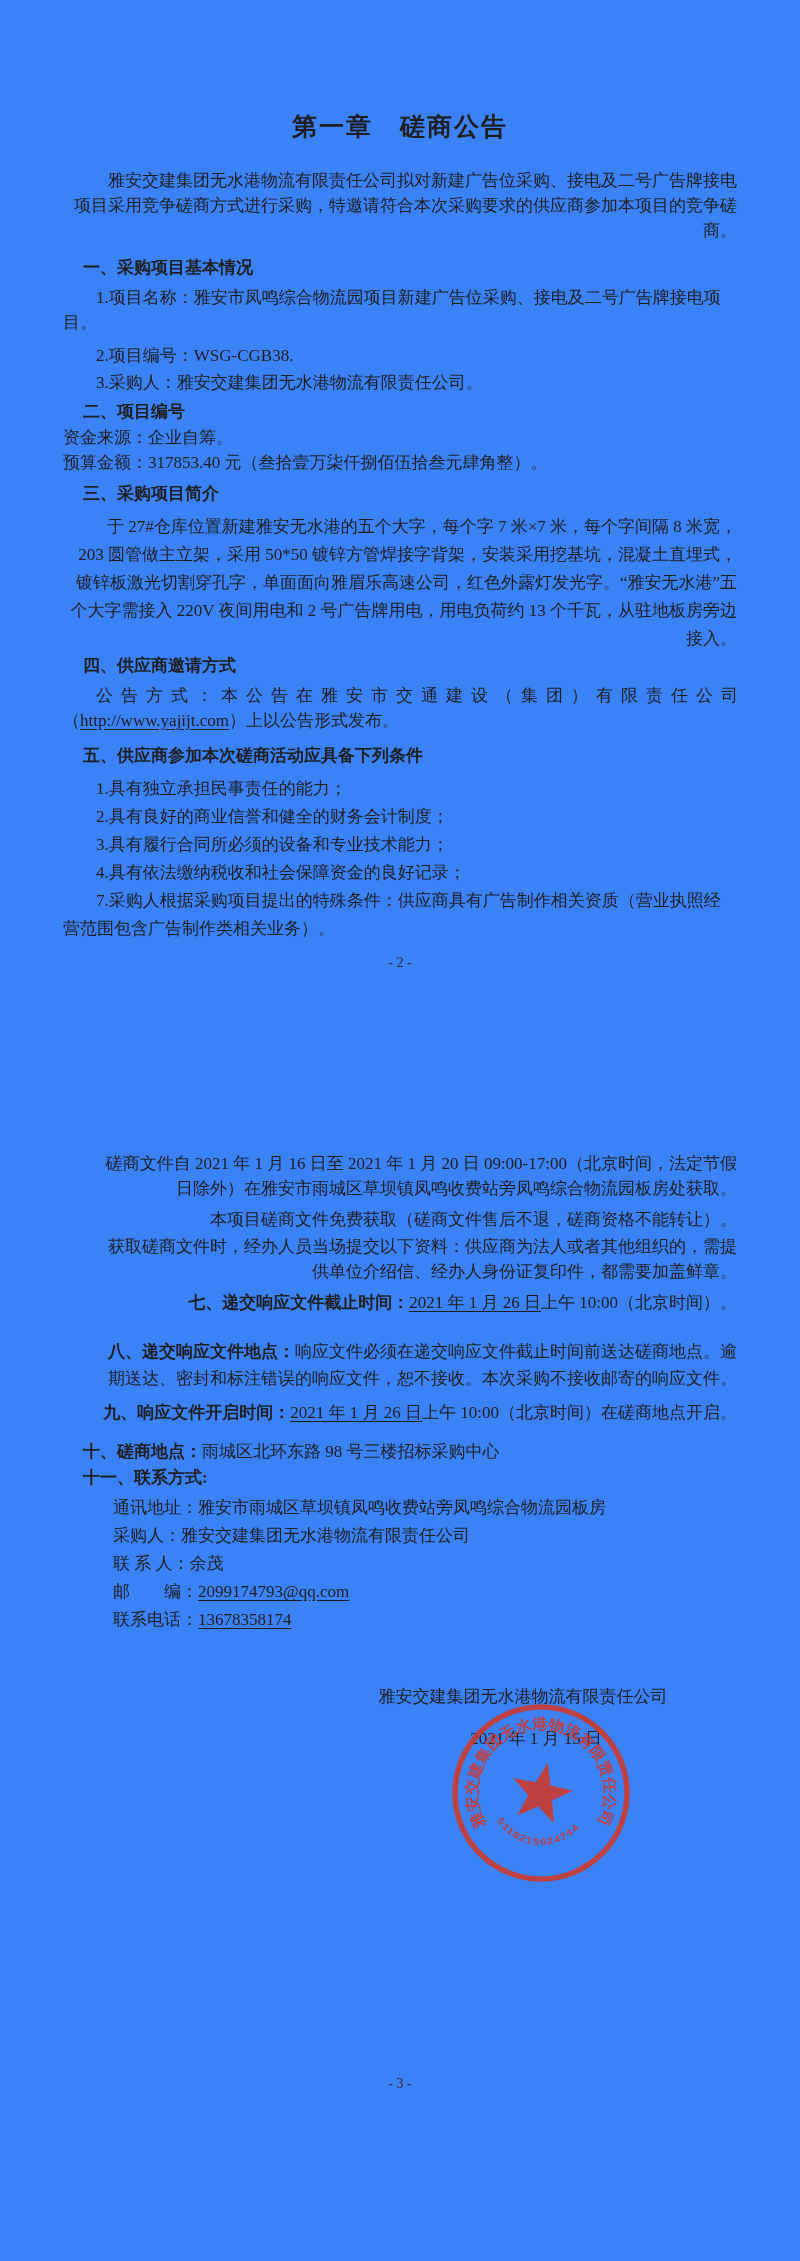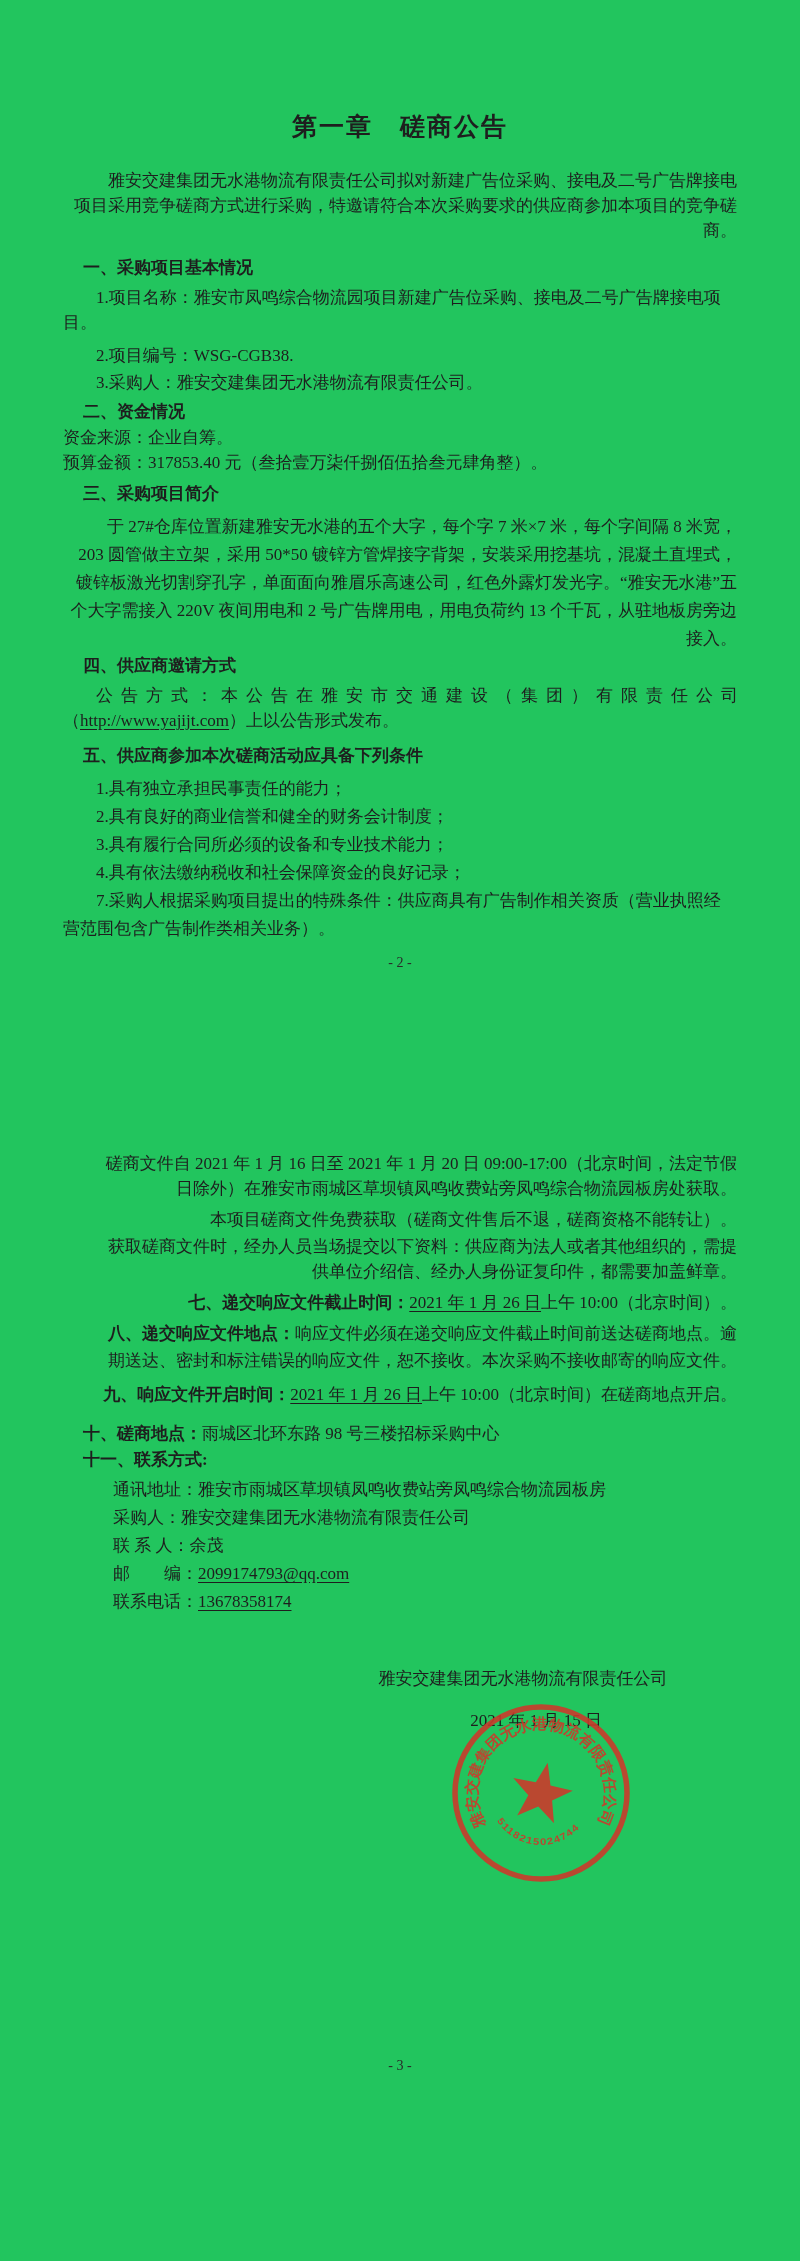--- a/index.html
+++ b/index.html
@@ -1,20 +1,20 @@
 <!DOCTYPE html>
 <html><head>
 <meta charset="utf-8">
 <style>
   html,body{margin:0;padding:0;background:#ffffff;}
   .page{
     position:relative;
     width:800px;height:2261px;
     margin:0 auto;
-    background:#22c55e;
+    background:#3b82f6;
     box-sizing:border-box;
     padding:110px 63px 0 63px;
     overflow:hidden;
     font-family:"Liberation Serif","DejaVu Serif",serif;
     color:#1e1e1e;
     font-size:17px;
     line-height:25px;
   }
   .doc-title{
     text-align:center;
@@ -56,21 +56,21 @@
 
   <div class="doc-title">第一章　磋商公告</div>
 
   <div class="para" style="margin-top:24px;">雅安交建集团无水港物流有限责任公司拟对新建广告位采购、接电及二号广告牌接电项目采用竞争磋商方式进行采购，特邀请符合本次采购要求的供应商参加本项目的竞争磋商。</div>
 
   <div class="h" style="margin-top:12px;">一、采购项目基本情况</div>
   <div class="item" style="margin-top:4px;">1.项目名称：雅安市凤鸣综合物流园项目新建广告位采购、接电及二号广告牌接电项目。</div>
   <div class="item" style="margin-top:8px;">2.项目编号：WSG-CGB38.</div>
   <div class="item" style="margin-top:2px;">3.采购人：雅安交建集团无水港物流有限责任公司。</div>
 
-  <div class="h" style="margin-top:4px;">二、资金情况</div>
+  <div class="h" style="margin-top:4px;">二、项目编号</div>
   <div>资金来源：企业自筹。</div>
   <div>预算金额：317853.40 元（叁拾壹万柒仟捌佰伍拾叁元肆角整）。</div>
 
   <div class="h" style="margin-top:6px;">三、采购项目简介</div>
   <div class="para lh28" style="margin-top:6px;">于 27#仓库位置新建雅安无水港的五个大字，每个字 7 米×7 米，每个字间隔 8 米宽，203 圆管做主立架，采用 50*50 镀锌方管焊接字背架，安装采用挖基坑，混凝土直埋式，镀锌板激光切割穿孔字，单面面向雅眉乐高速公司，红色外露灯发光字。“雅安无水港”五个大字需接入 220V 夜间用电和 2 号广告牌用电，用电负荷约 13 个千瓦，从驻地板房旁边接入。</div>
 
   <div class="h">四、供应商邀请方式</div>
   <div class="spaced" style="margin-top:4px;text-align:right;">公告方式：本公告在雅安市交通建设（集团）有限责任公司</div>
   <div><span>（</span><span class="u">http://www.yajijt.com</span><span>）上以公告形式发布。</span></div>
 
@@ -85,21 +85,21 @@
 
 
   <div class="pageno" style="margin-top:10px;">- 2 -</div>
 
   <div class="para" style="margin-top:178px;">磋商文件自 2021 年 1 月 16 日至 2021 年 1 月 20 日 09:00-17:00（北京时间，法定节假日除外）在雅安市雨城区草坝镇凤鸣收费站旁凤鸣综合物流园板房处获取。</div>
   <div class="para" style="margin-top:6px;">本项目磋商文件免费获取（磋商文件售后不退，磋商资格不能转让）。</div>
   <div class="para" style="margin-top:2px;">获取磋商文件时，经办人员当场提交以下资料：供应商为法人或者其他组织的，需提供单位介绍信、经办人身份证复印件，都需要加盖鲜章。</div>
 
   <div class="para" style="margin-top:6px;line-height:26px;"><span class="b">七、递交响应文件截止时间：</span><span class="u">2021 年 1 月 26 日</span><span>上午 10:00（北京时间）。</span></div>
 
-  <div class="para" style="margin-top:4px;line-height:27px;"><span class="b">八、递交响应文件地点：</span><span>响应文件必须在递交响应文件截止时间前送达磋商地点。逾期送达、密封和标注错误的响应文件，恕不接收。本次采购不接收邮寄的响应文件。</span></div>
+  <div class="para" style="margin-top:22px;line-height:27px;"><span class="b">八、递交响应文件地点：</span><span>响应文件必须在递交响应文件截止时间前送达磋商地点。逾期送达、密封和标注错误的响应文件，恕不接收。本次采购不接收邮寄的响应文件。</span></div>
 
   <div class="para" style="margin-top:8px;"><span class="b">九、响应文件开启时间：</span><span class="u">2021 年 1 月 26 日</span><span>上午 10:00（北京时间）在磋商地点开启。</span></div>
 
   <div class="h" style="margin-top:14px;"><span>十、磋商地点：</span><span style="font-weight:normal;">雨城区北环东路 98 号三楼招标采购中心</span></div>
 
   <div class="h">十一、联系方式:</div>
 
   <div style="margin-top:4px;">
     <div class="contact-row"><span>通讯地址：</span><span>雅安市雨城区草坝镇凤鸣收费站旁凤鸣综合物流园板房</span></div>
     <div class="contact-row"><span>采购人：</span><span>雅安交建集团无水港物流有限责任公司</span></div>

